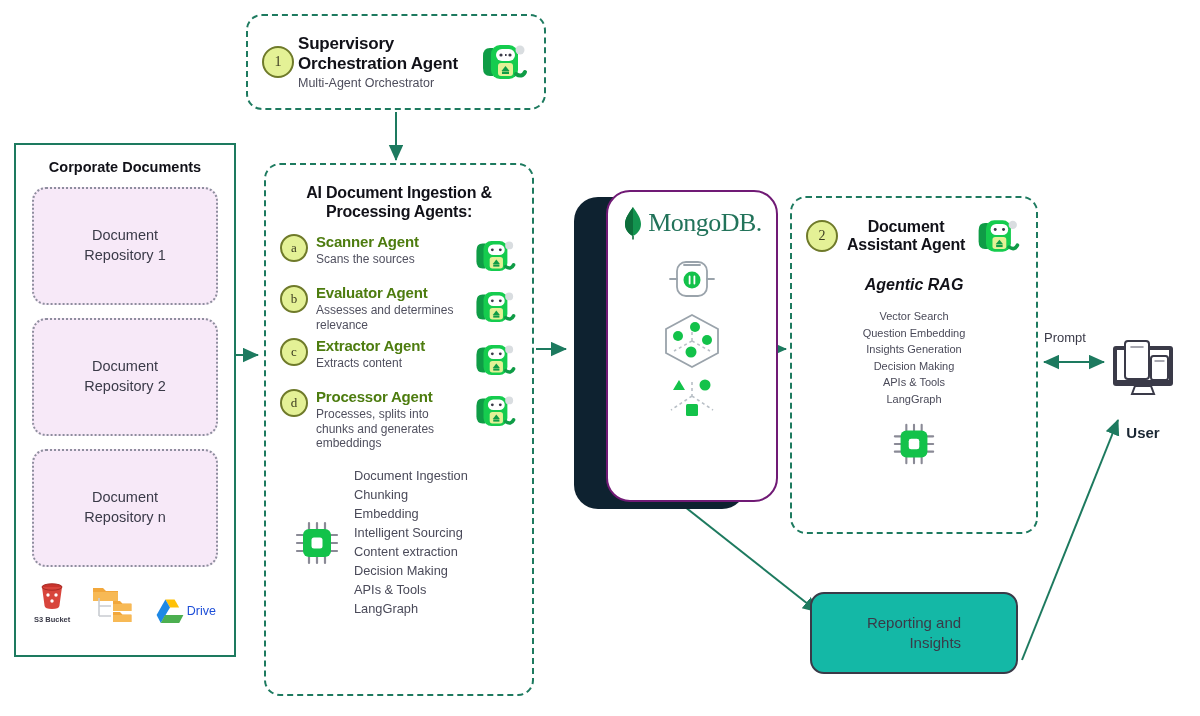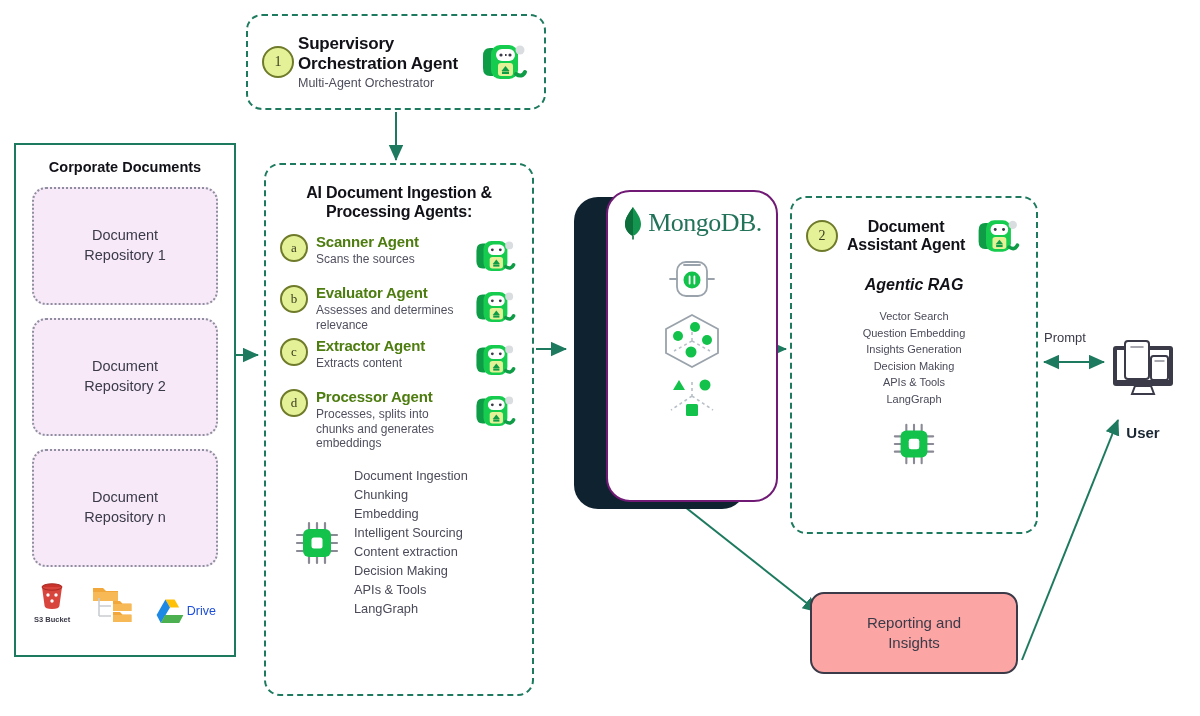--- a/index.html
+++ b/index.html
@@ -134,23 +134,23 @@
   
   #user { left: 1098px; top: 338px; width: 90px; text-align: center; z-index: 2; }
   .user-label { font-size: 15px; font-weight: bold; color: #1b2733; margin-top: 20px; }
   #prompt-label {
     left: 1044px; top: 330px; font-size: 13px; color: #3a3a48; z-index: 3;
   }
 
   
   #reporting {
     left: 810px; top: 592px; width: 208px; height: 82px;
-    background: #fca5a5; border: 2px solid #3a3a48; border-radius: 14px;
+    background: #14b8a6; border: 2px solid #3a3a48; border-radius: 14px;
     display: flex; align-items: center; justify-content: center;
-    text-align: center; font-size: 15px; color: #3a3a48; line-height: 1.32;
+    text-align: right; font-size: 15px; color: #3a3a48; line-height: 1.32;
     z-index: 2;
   }
 </style>
 </head>
 <body>
 
 <div id="canvas">
 
   <svg id="wires" viewBox="0 0 1200 716">
     <defs>

